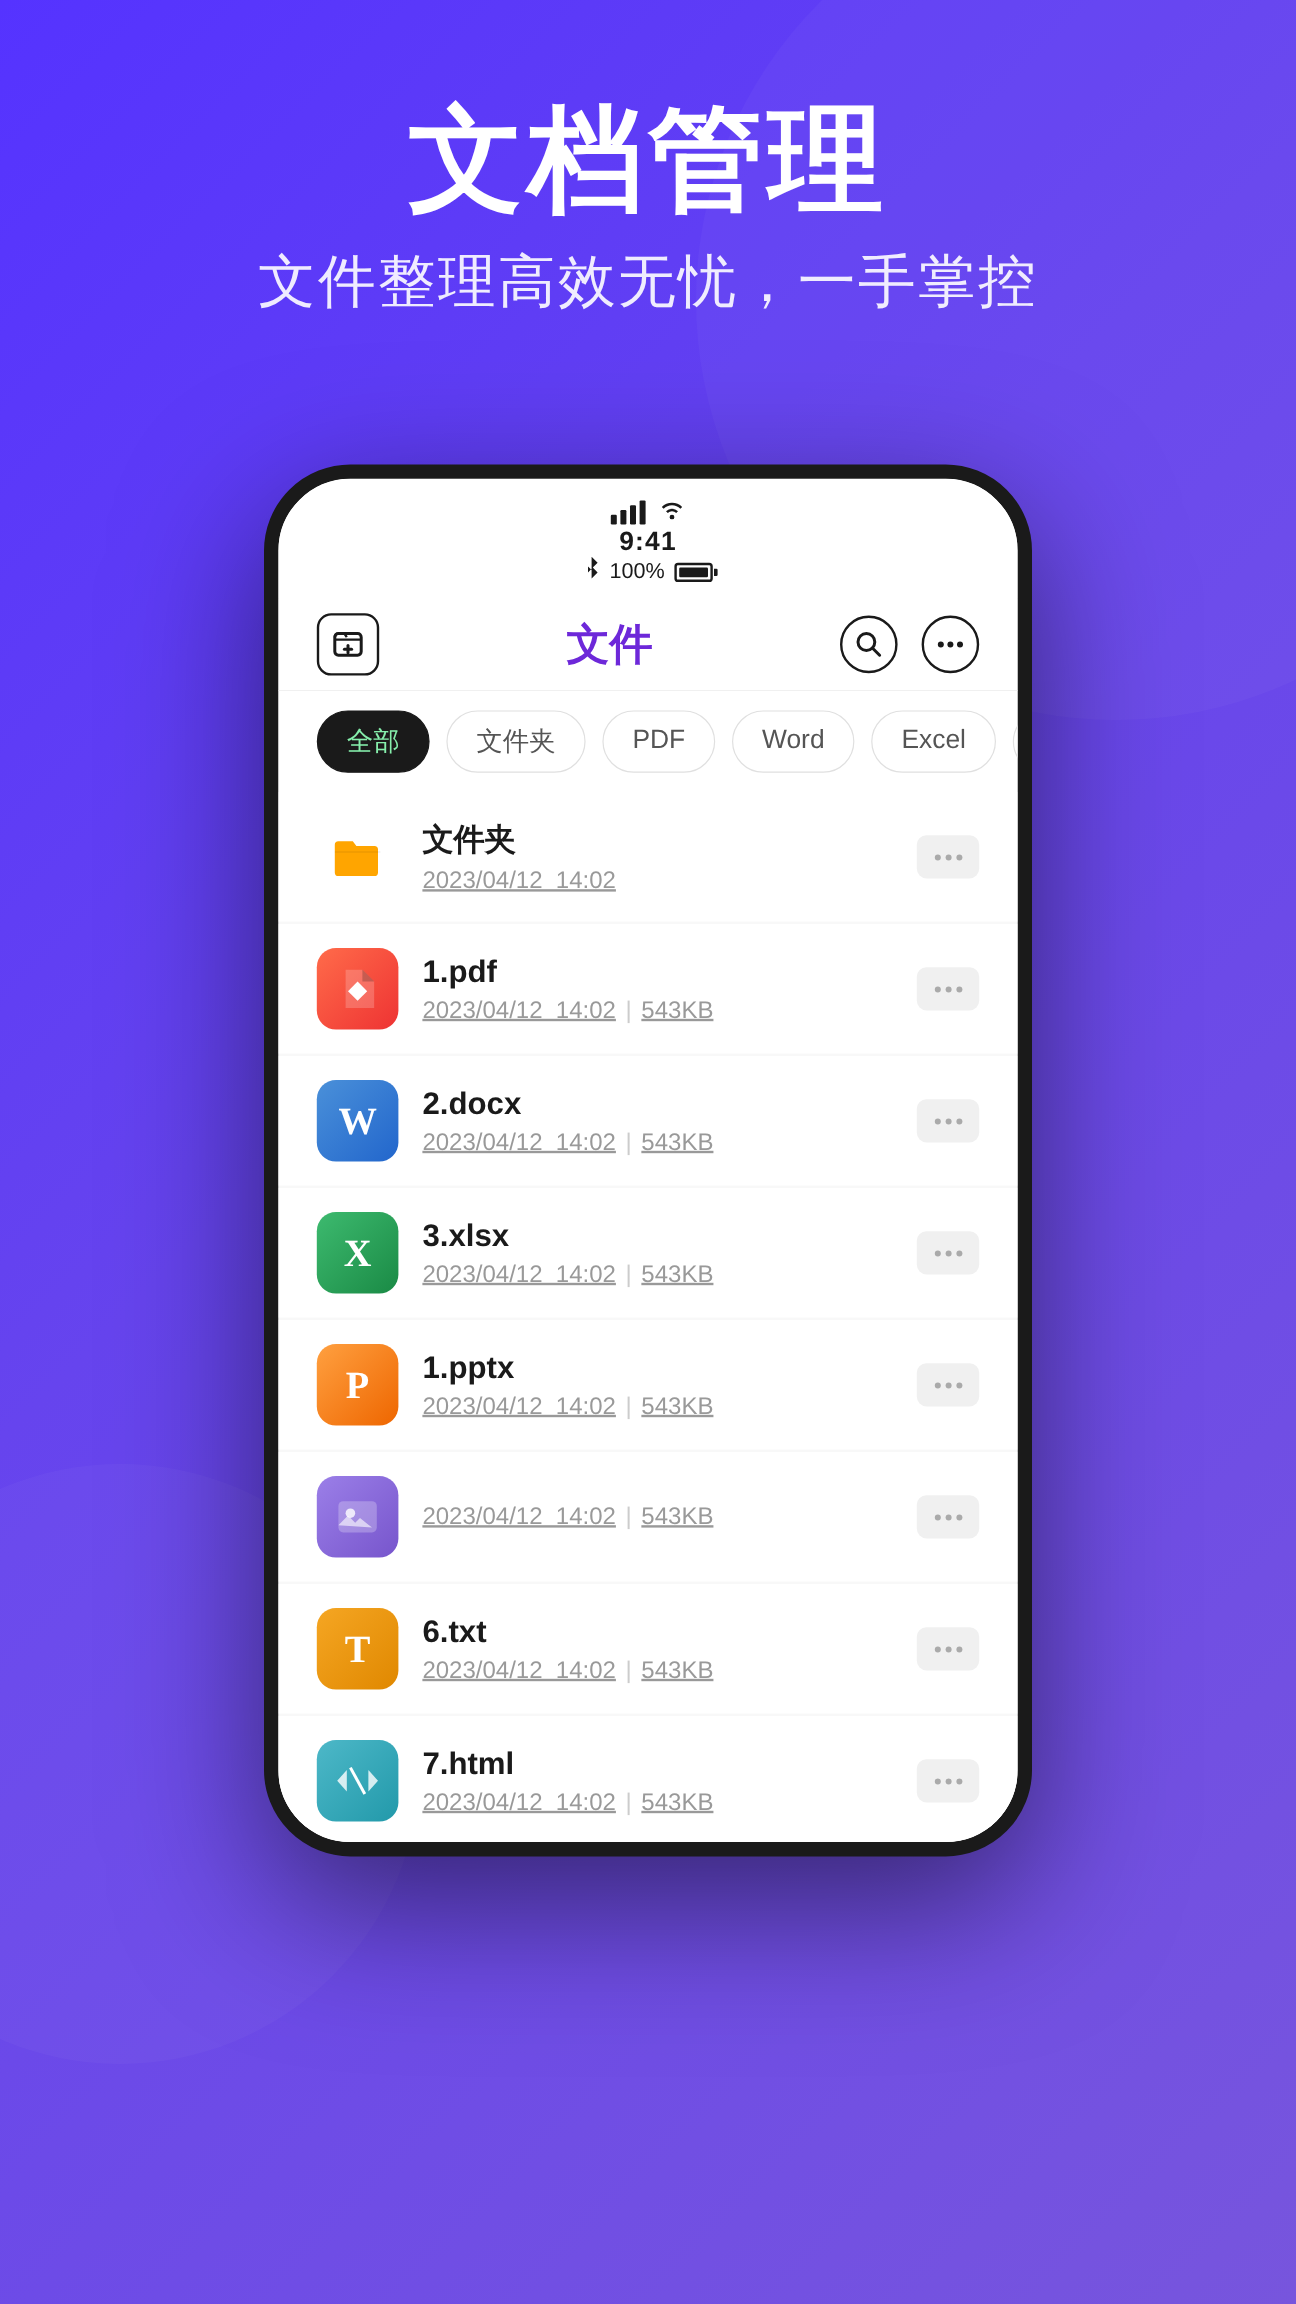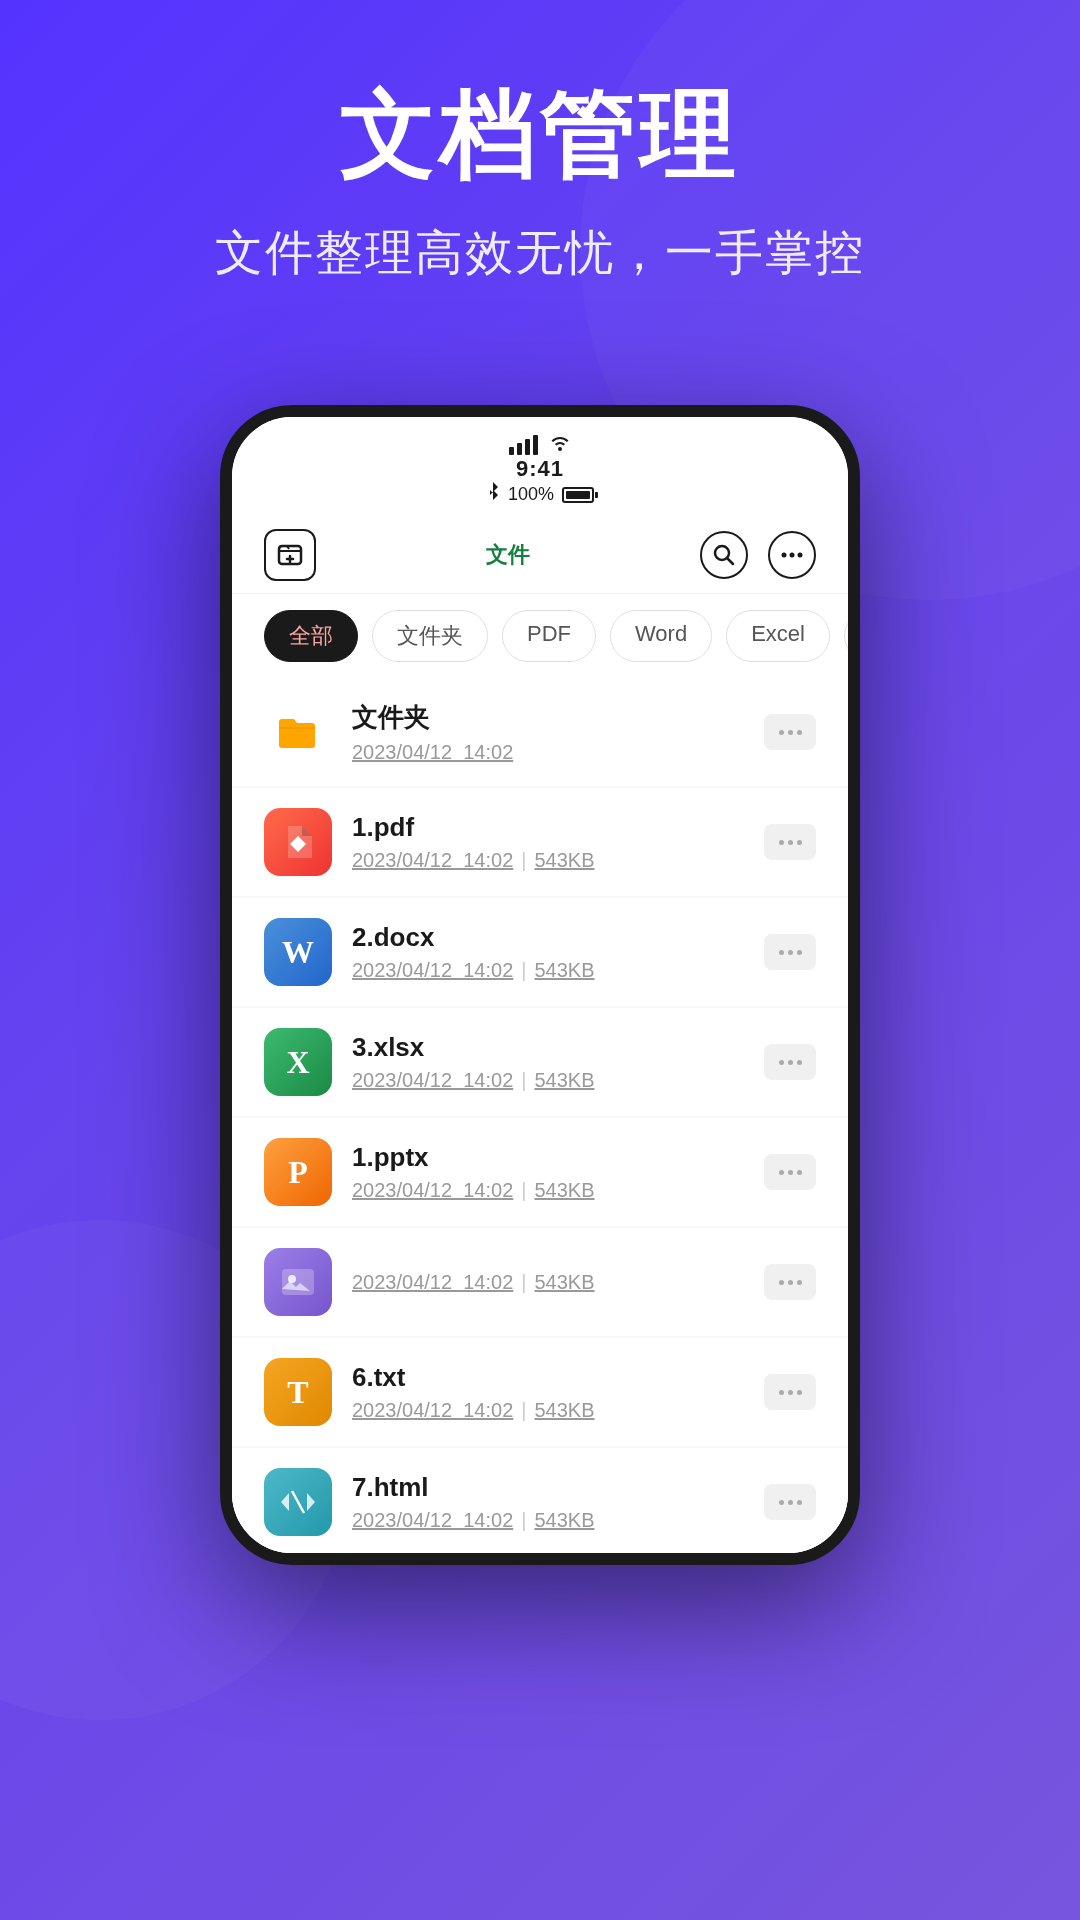--- a/index.html
+++ b/index.html
@@ -39,21 +39,21 @@
       font-size: 96px;
       font-weight: 800;
       color: #ffffff;
       letter-spacing: 4px;
       line-height: 1.2;
     }
     .sub-title {
       font-size: 48px;
       font-weight: 400;
       color: rgba(255,255,255,0.9);
-      margin-top: 30px;
+      margin-top: 12px;
       letter-spacing: 2px;
     }
 
     
     .phone-wrapper {
       display: flex;
       justify-content: center;
       margin-top: 60px;
     }
     .phone {
@@ -156,23 +156,23 @@
       border: 2.5px solid #1a1a1a;
       border-radius: 12px;
       display: flex;
       align-items: center;
       justify-content: center;
       font-size: 22px;
       font-weight: 300;
       color: #1a1a1a;
     }
     .nav-title {
-      font-size: 22px;
+      font-size: 36px;
       font-weight: 600;
-      color: #15803d;
+      color: #6d28d9;
     }
     .nav-actions {
       display: flex;
       gap: 20px;
       align-items: center;
     }
     .nav-icon-btn {
       width: 48px;
       height: 48px;
       border: 2.5px solid #1a1a1a;
@@ -198,21 +198,21 @@
       border-radius: 40px;
       font-size: 22px;
       font-weight: 500;
       border: 1.5px solid #e0e0e0;
       color: #555555;
       background: #ffffff;
       white-space: nowrap;
     }
     .tab-item.active {
       background: #1a1a1a;
-      color: #fca5a5;
+      color: #86efac;
       border-color: #1a1a1a;
     }
 
     
     .file-list {
       background: #f8f8f8;
       flex: 1;
       overflow: hidden;
     }
     .file-item {

